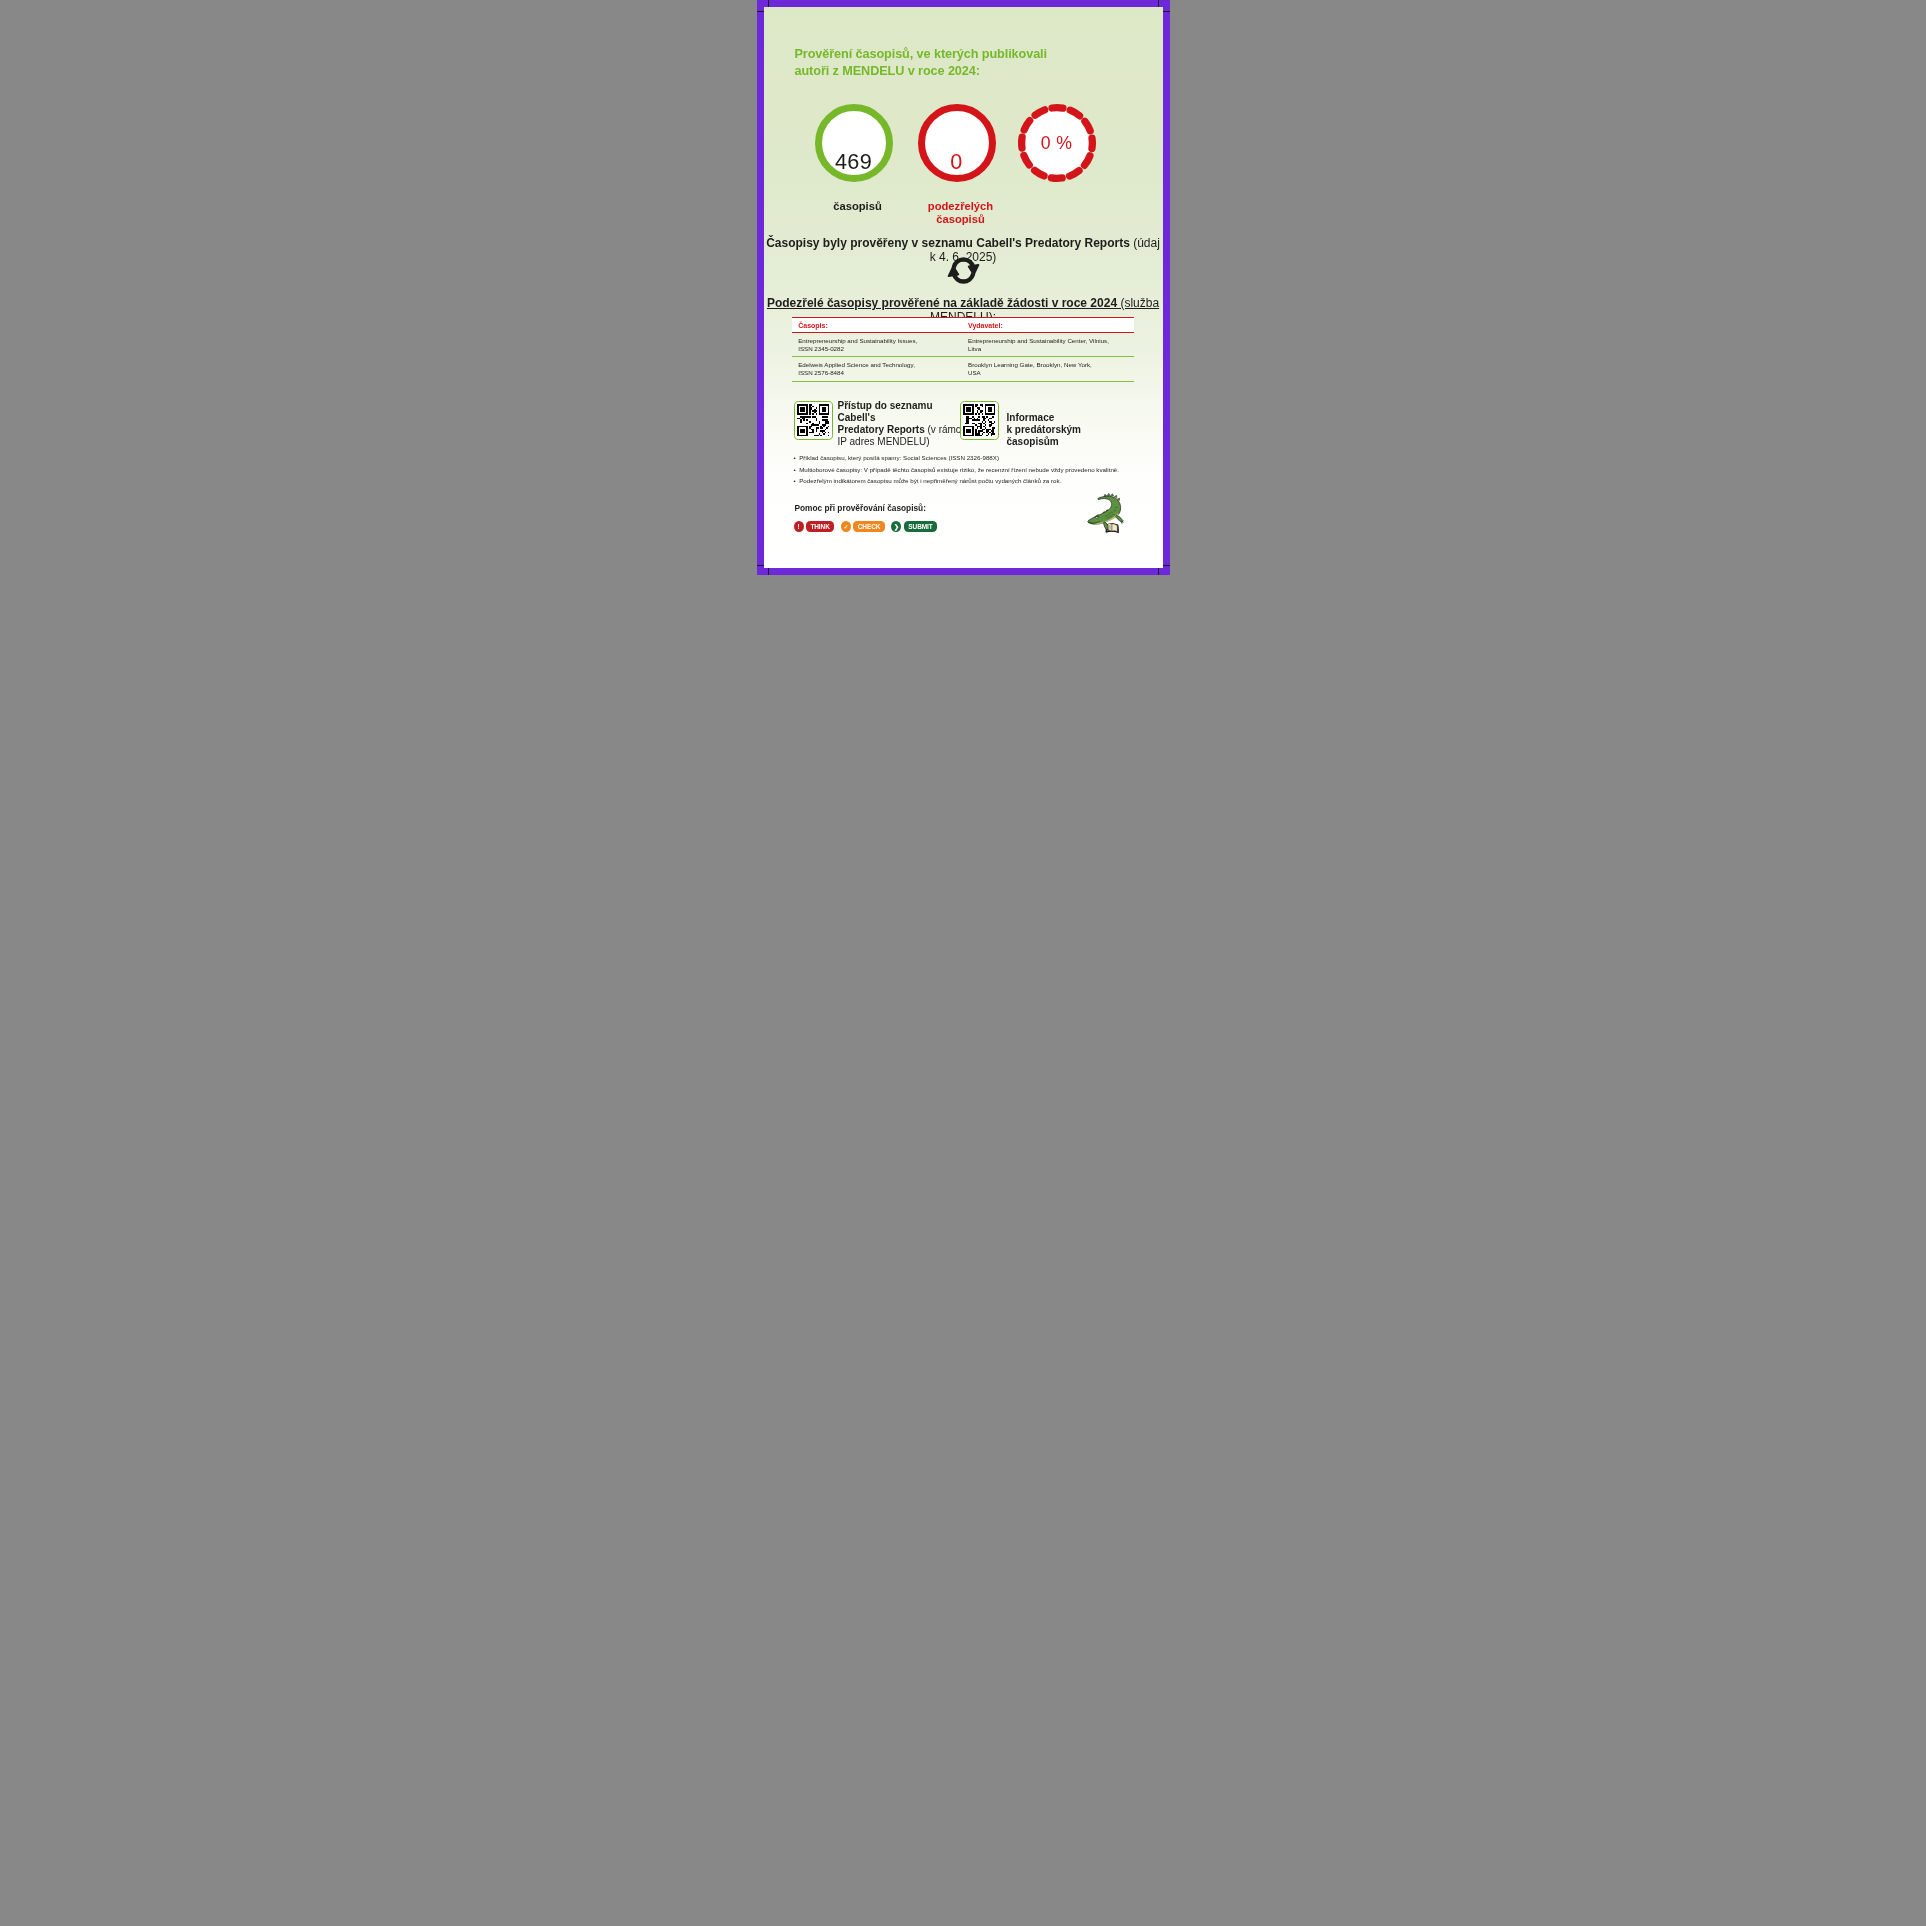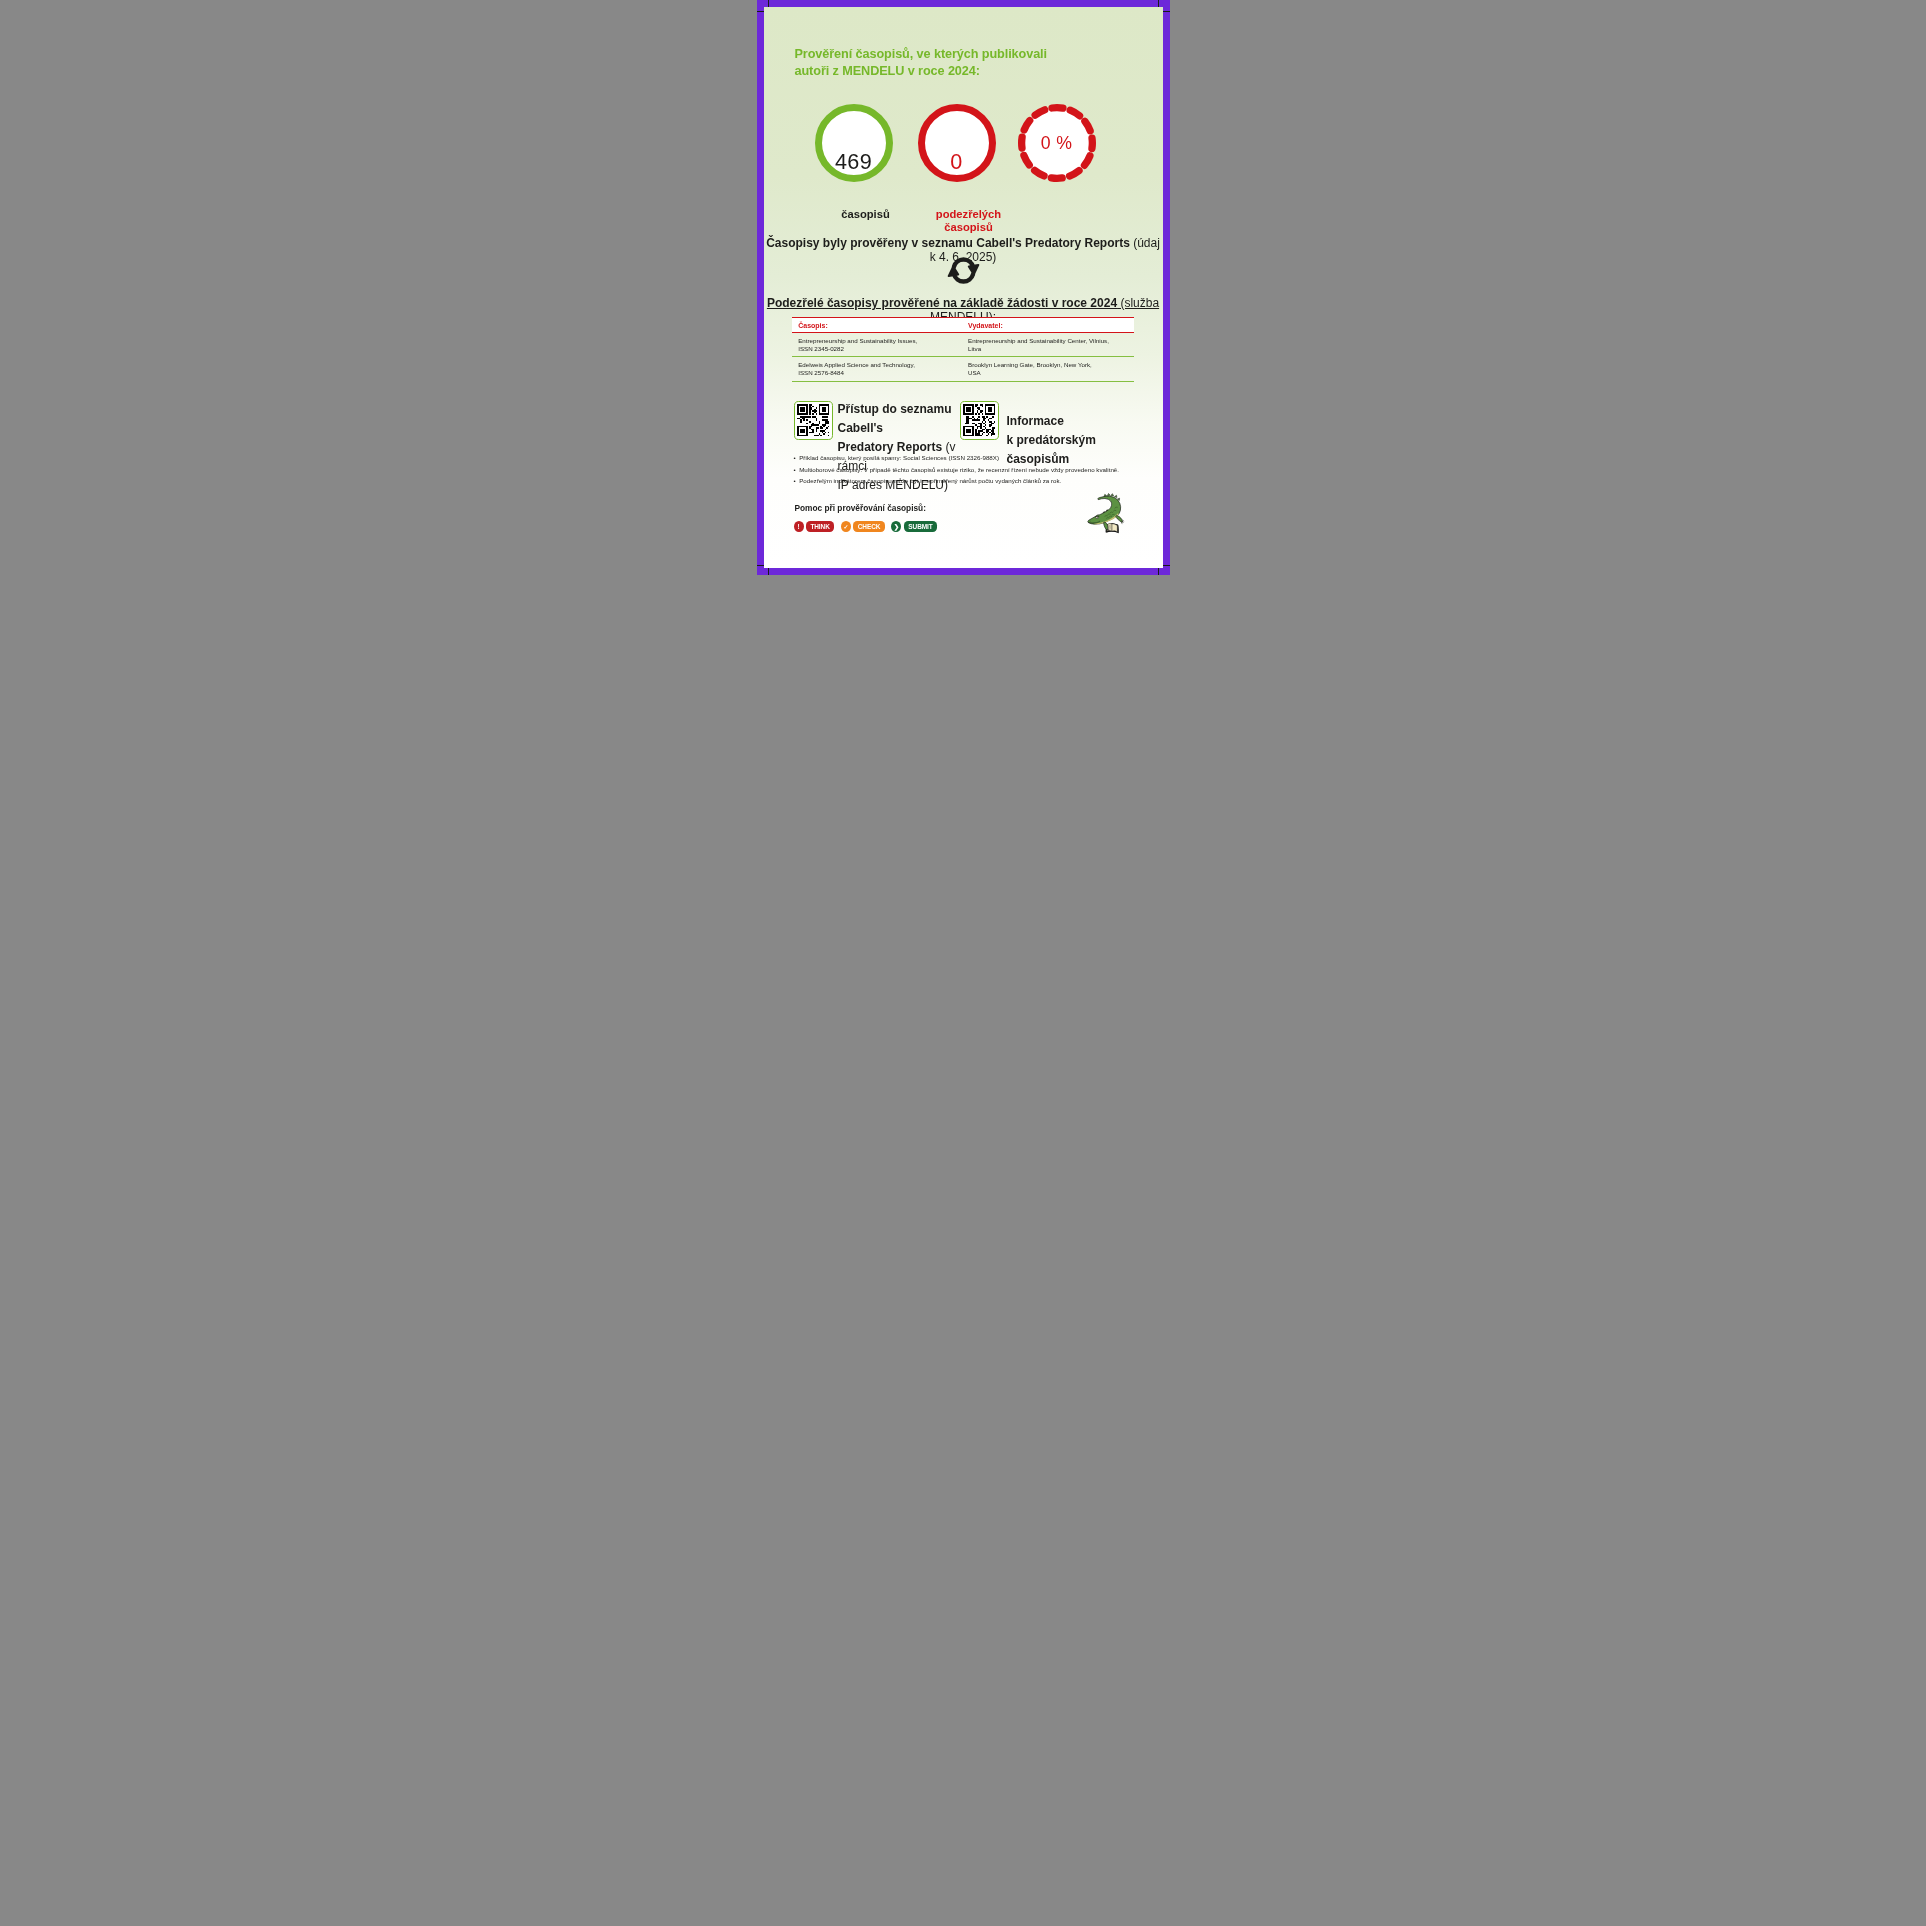--- a/index.html
+++ b/index.html
@@ -41,21 +41,21 @@
   .circle-wrap .stat-value{
     position:absolute; inset:0; display:flex; align-items:center; justify-content:center;
   }
   .stat-value{
     font-size:21.6px; font-weight:300; letter-spacing:0.4px; color:var(--ink);
     font-family:"Liberation Sans", sans-serif;
   }
   .stat-value.red{color:var(--red);}
   .stat-value.pct{font-size:17.7px;}
   .stat-label{
-    position:absolute; width:78px; text-align:center; margin:12px;
+    position:absolute; width:78px; text-align:center; margin:4px;
     font-size:11.2px; line-height:13px; font-weight:bold; color:var(--ink);
   }
   .stat-label.red{color:var(--red);}
 
   .note, .heading2{
     position:absolute; left:0; right:0; margin:0; text-align:center;
     font-size:12px; color:var(--ink); font-weight:normal;
   }
   .note b, .heading2 b{font-weight:bold;}
 
@@ -76,21 +76,21 @@
     vertical-align:top; padding:3.5px 3.9px 3.9px 6.2px; line-height:8px;
     border-bottom:1.2px solid var(--green-sep); color:var(--ink);
   }
   .journals tbody td:last-child{padding-left:0;}
 
   .qr-box{
     position:absolute; width:39px; height:39px; box-sizing:border-box;
     background:#fff; border:1.5px solid var(--green); border-radius:4.6px; padding:2.3px;
   }
   .qr-box svg{width:100%; height:100%; display:block; shape-rendering:crispEdges;}
-  .qr-text{position:absolute; margin:0; font-size:12px; line-height:19px; color:var(--ink);}
+  .qr-text{position:absolute; margin:0; font-size:10px; line-height:12px; color:var(--ink);}
   .qr-text b{font-weight:bold;}
 
   .bullets{position:absolute; left:30px; top:448px; width:354px;}
   .bullets p{margin:0 0 5px 0; font-size:6.2px; line-height:6.5px; color:var(--ink);}
   .bullets p::before{content:"•"; margin-right:3.5px;}
 
   .help-heading{
     position:absolute; left:31px; top:496px; margin:0;
     font-size:8.3px; font-weight:bold; color:var(--ink);
   }

